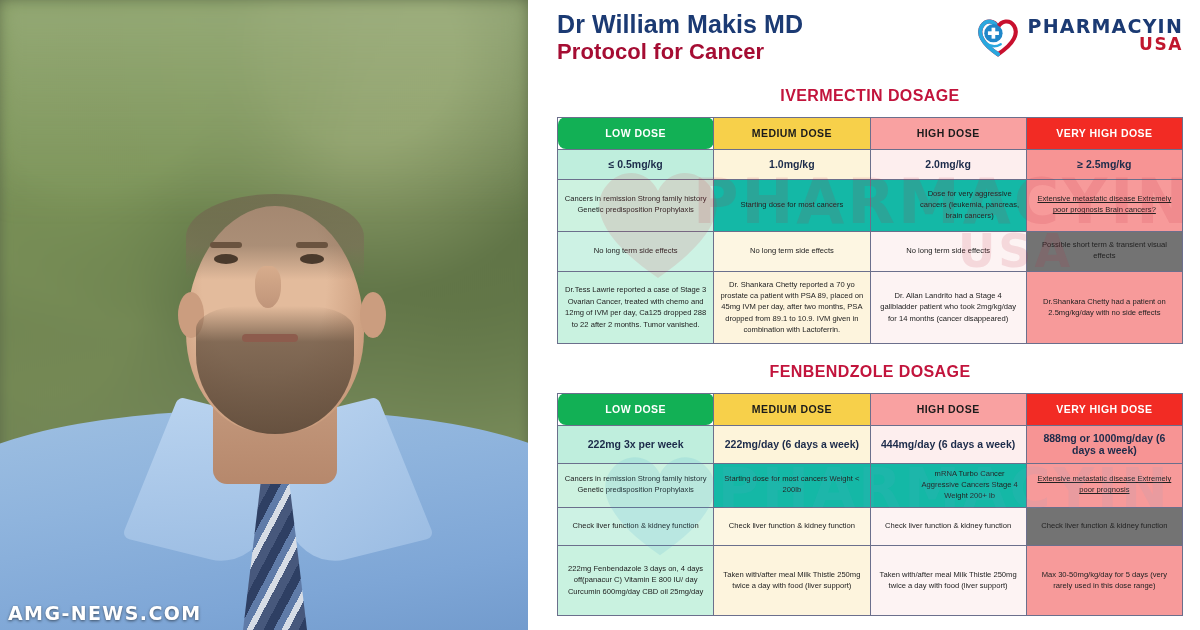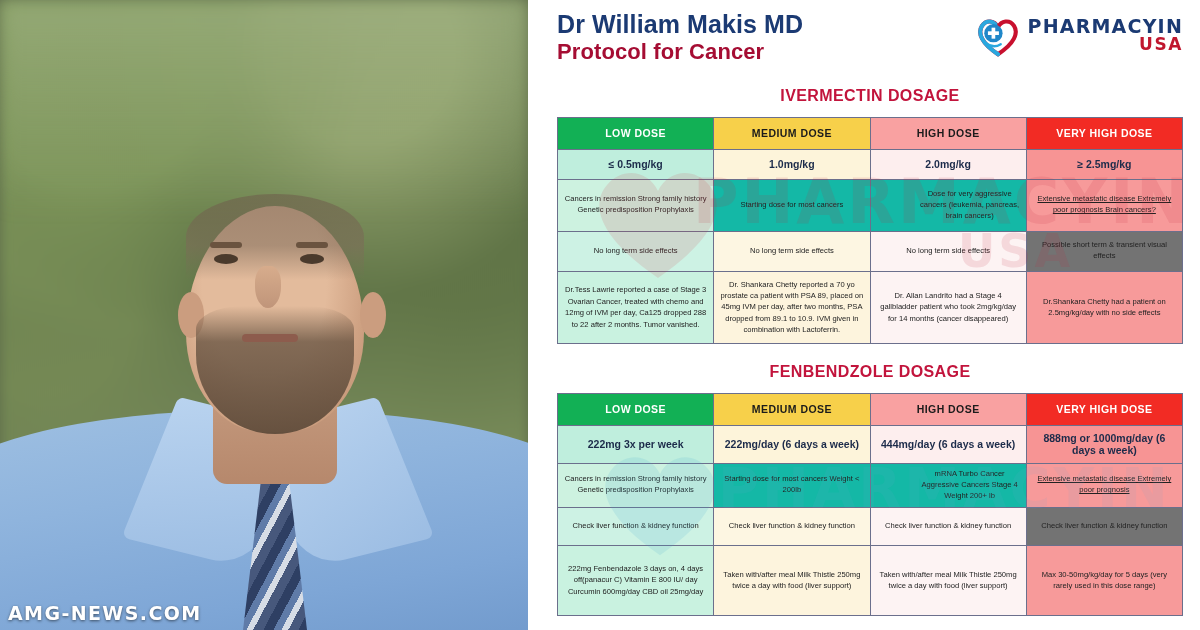--- a/index.html
+++ b/index.html
@@ -135,21 +135,21 @@
 
   .tbl { width:626px; border-collapse:collapse; table-layout:fixed; border:1px solid #6b6f8c; }
   .tbl td { border:1px solid #6b6f8c; text-align:center; vertical-align:middle; padding:3px 5px; }
   .tbl .hd { font-size:10.5px; font-weight:bold; letter-spacing:.45px; height:32px; }
   .tbl .dose { font-size:10.5px; font-weight:bold; color:#1c2b4a; height:30px; }
   .tbl .body { font-size:7.6px; color:#222; line-height:1.42; }
   .tbl .note { font-size:7.6px; color:#222; line-height:1.42; }
   .tbl .case { font-size:7.6px; color:#222; line-height:1.5; }
 
   
-  .c1.hd { background:#12b055; color:#fff; }
+  .c1.hd { background:#12b055; color:#fff;border-radius:8px; }
   .c2.hd { background:#f7d04a; color:#1b1b1b; }
   .c3.hd { background:#f9a1a1; color:#1b1b1b; }
   .c4.hd { background:#f22b24; color:#fff; }
 
   .c1.dose { background:#bfeedd;margin-top:32px; }
   .c2.dose { background:#fdf4da; }
   .c3.dose { background:#fdeeee; }
   .c4.dose { background:#f79494; }
 
   .c1.r  { background:#cdf2e0; }

